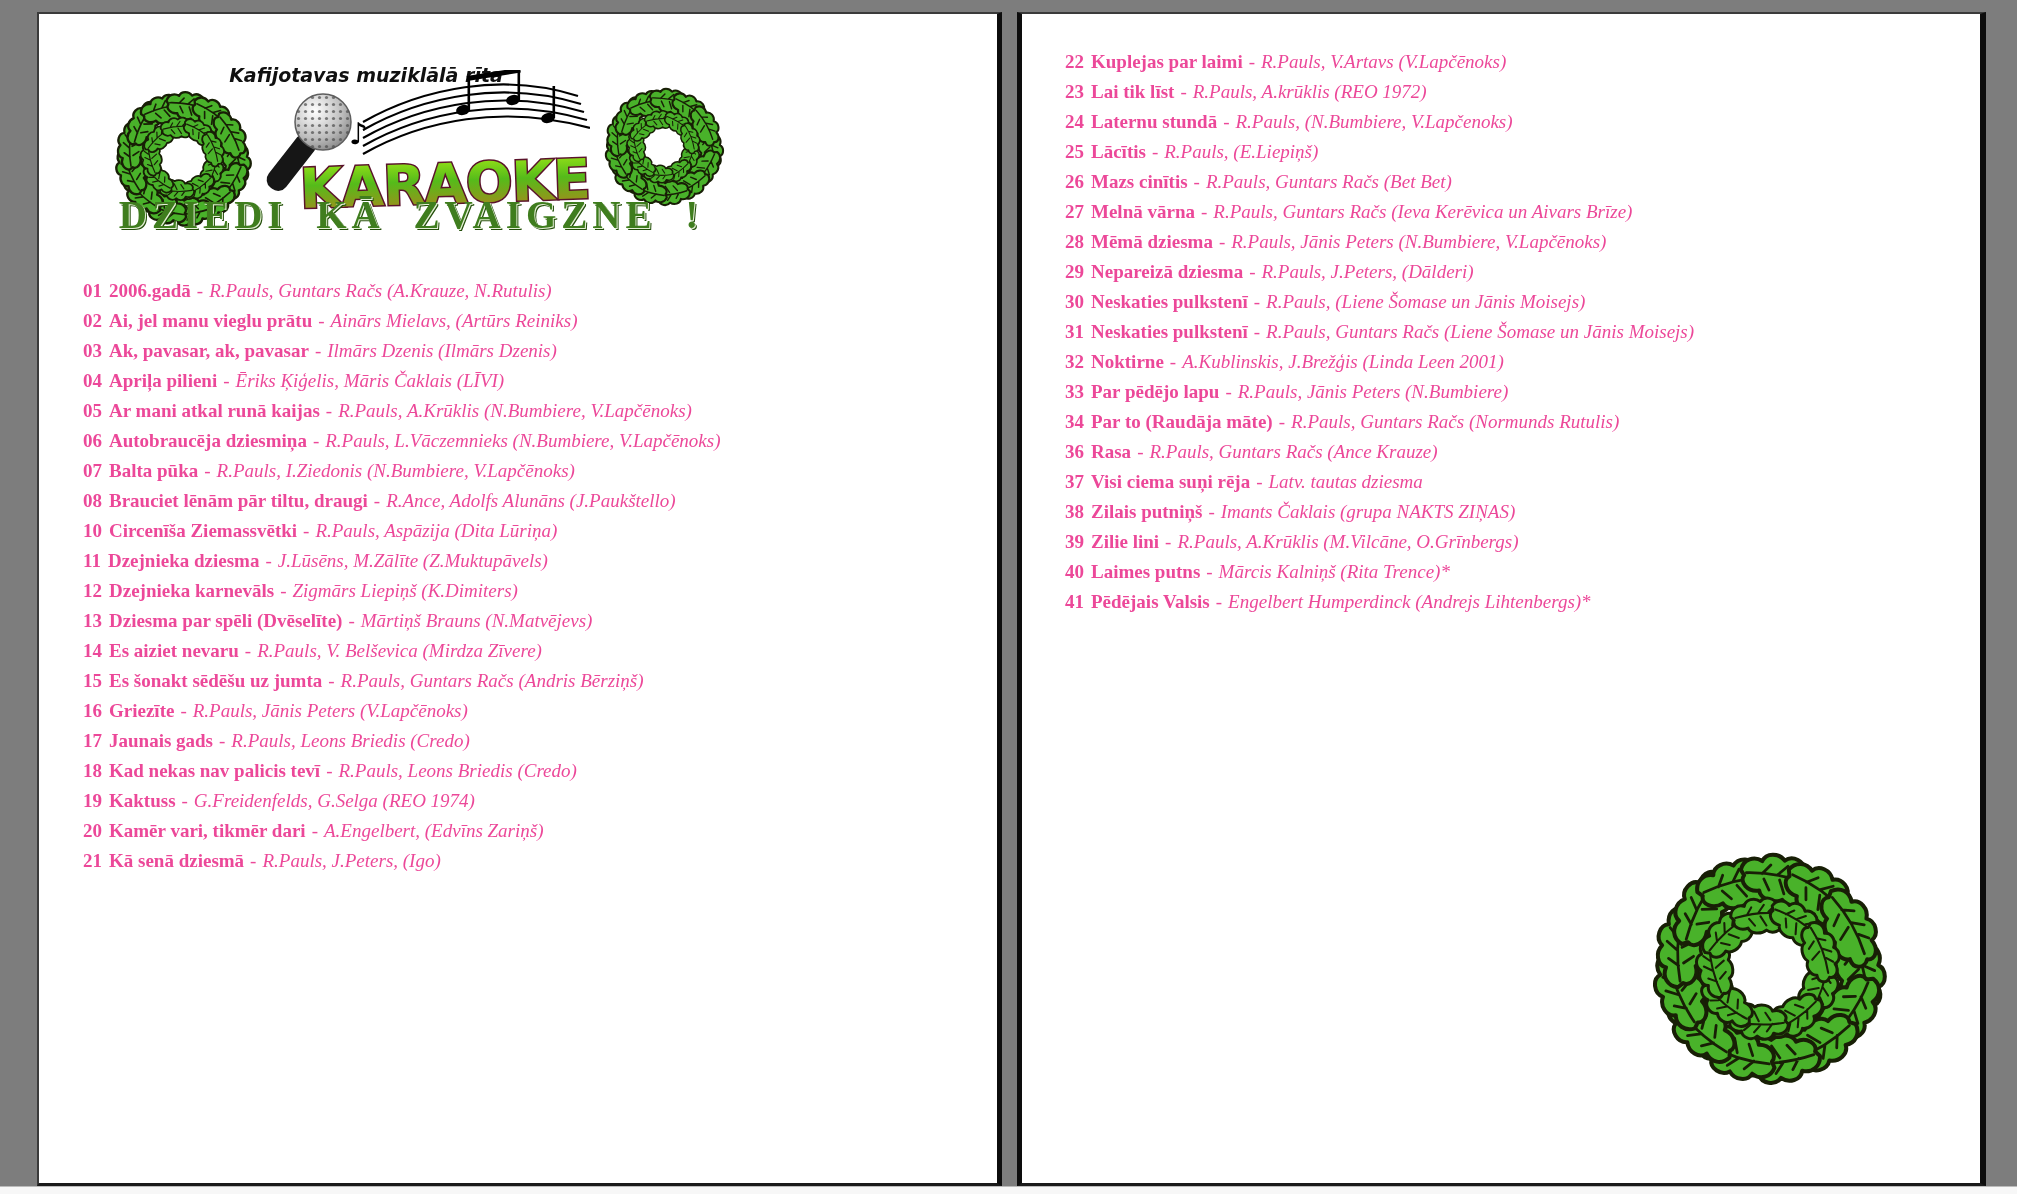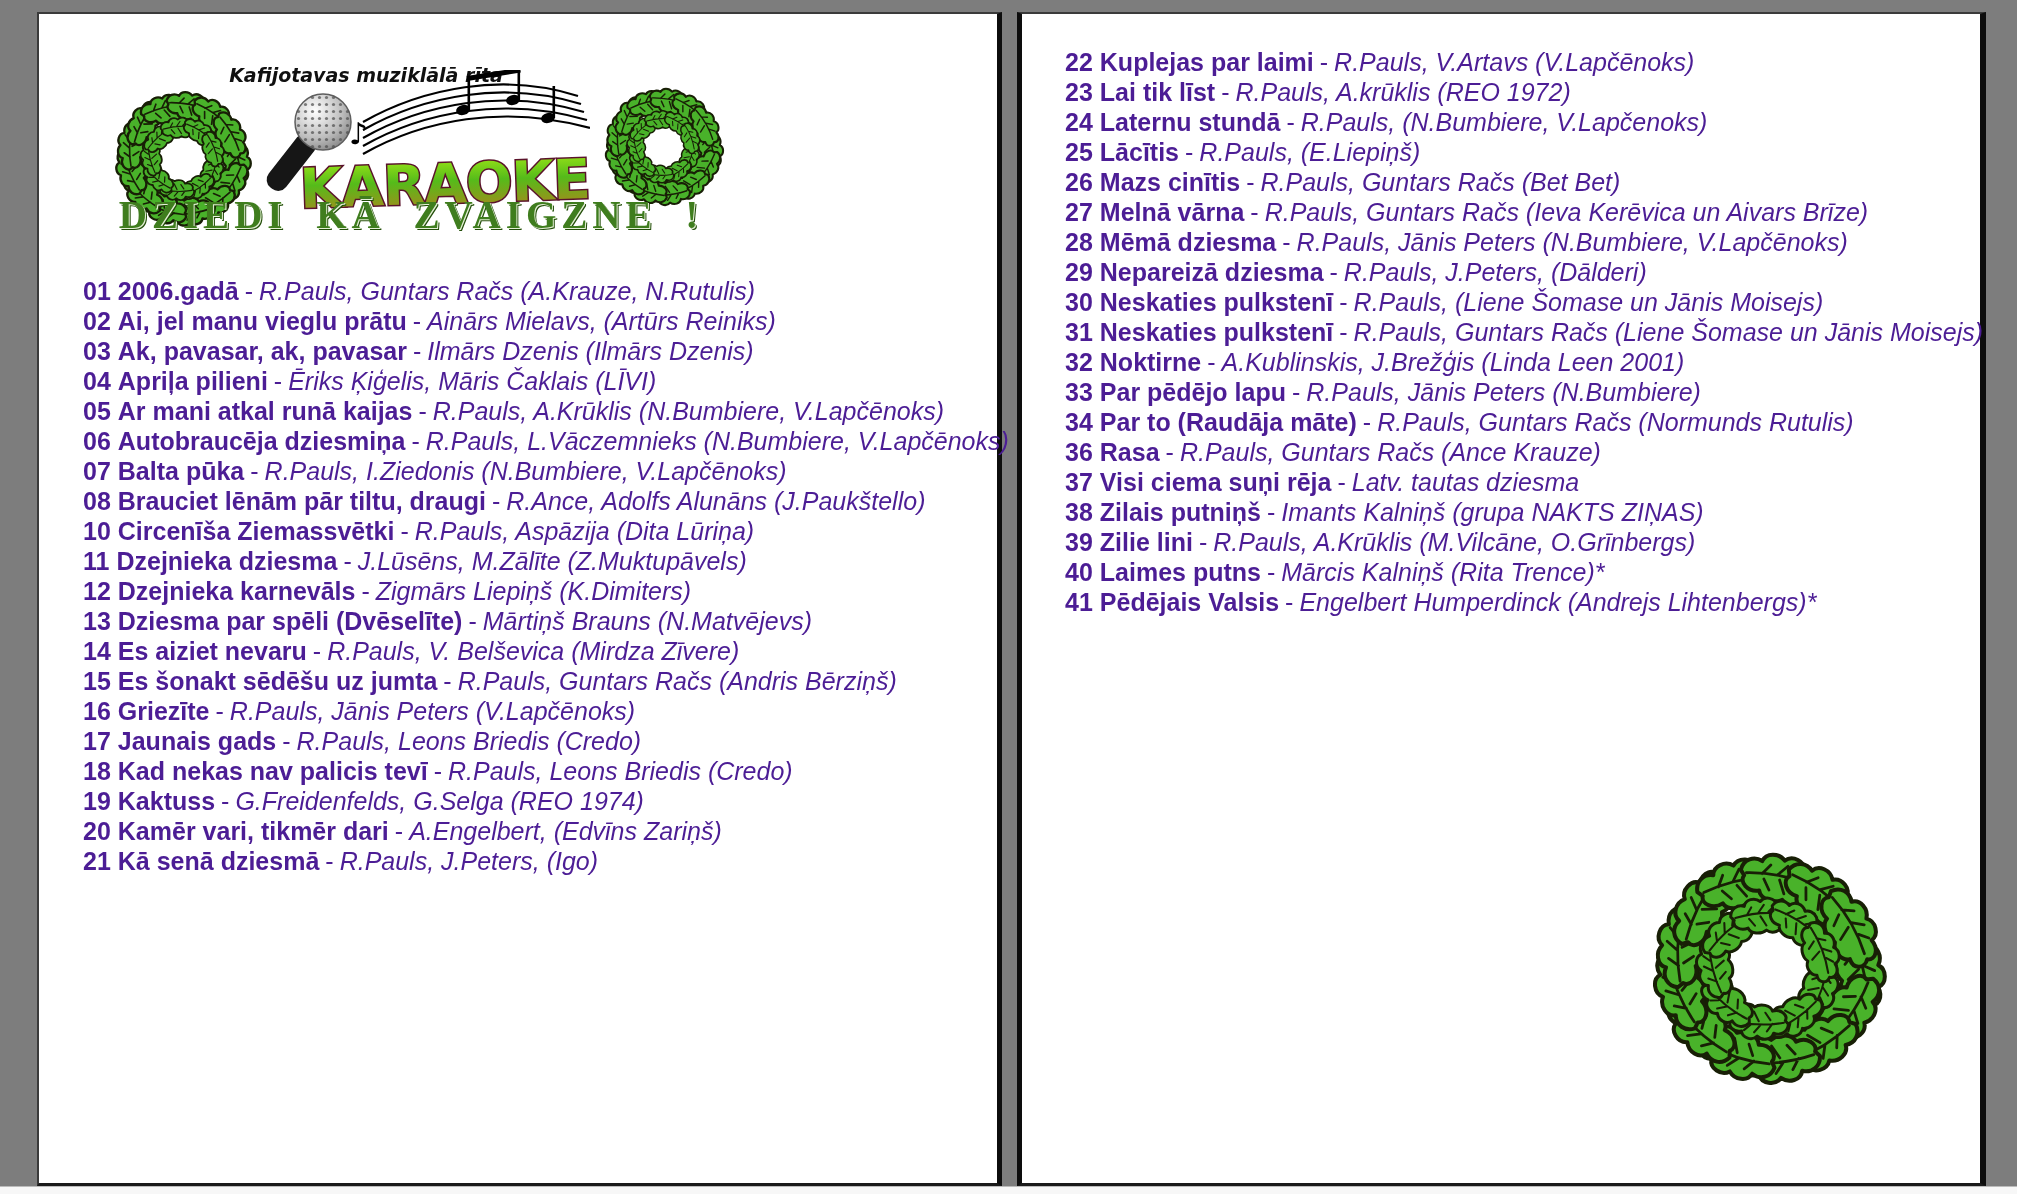--- a/index.html
+++ b/index.html
@@ -35,21 +35,21 @@
     position:absolute;left:22px;top:178px;width:700px;text-align:center;
     font-family:"Liberation Serif","DejaVu Serif",serif;font-weight:bold;
     font-size:39px;letter-spacing:5px;word-spacing:14px;color:#3f7d1e;
     white-space:nowrap;
     text-shadow:1px 1px 0 #e4efd6, 2px 2px 0 #234e0a;
   }
 
   .songs{position:absolute;margin:0;padding:0;list-style:none;}
   #songs-left{left:44px;top:262px;}
   #songs-right{left:43px;top:33px;}
-  .song{height:30px;line-height:30px;font-size:25px;white-space:nowrap;color:#4c1d95;}
+  .song{height:30px;line-height:30px;font-size:19px;white-space:nowrap;color:#ec4899;font-family:Liberation Serif, serif;}
   .song .num{font-weight:bold;margin-right:7px;}
   .song .title{font-weight:bold;}
   .song .sep{margin:0 6px;font-weight:normal;}
   .song .authors{font-style:italic;}
 
   .bottom-bar{
     position:absolute;left:0;bottom:0;width:100%;height:7px;
     background:#f7f7f7;border-top:1px solid #bbbbbb;
   }
   .defs-holder{position:absolute;width:0;height:0;overflow:hidden;}
@@ -310,21 +310,21 @@
 
   <li class="song">
     <span class="num">36</span><span class="title">Rasa</span><span class="sep">-</span><span class="authors">R.Pauls, Guntars Račs (Ance Krauze)</span>
   </li>
 
   <li class="song">
     <span class="num">37</span><span class="title">Visi ciema suņi rēja</span><span class="sep">-</span><span class="authors">Latv. tautas dziesma</span>
   </li>
 
   <li class="song">
-    <span class="num">38</span><span class="title">Zilais putniņš</span><span class="sep">-</span><span class="authors">Imants Kalniņš (grupa NAKTS ZIŅAS)</span>
+    <span class="num">38</span><span class="title">Zilais putniņš</span><span class="sep">-</span><span class="authors">Imants Čaklais (grupa NAKTS ZIŅAS)</span>
   </li>
 
   <li class="song">
     <span class="num">39</span><span class="title">Zilie lini</span><span class="sep">-</span><span class="authors">R.Pauls,  A.Krūklis (M.Vilcāne, O.Grīnbergs)</span>
   </li>
 
   <li class="song">
     <span class="num">40</span><span class="title">Laimes putns</span><span class="sep">-</span><span class="authors">Mārcis Kalniņš (Rita Trence)*</span>
   </li>
 

